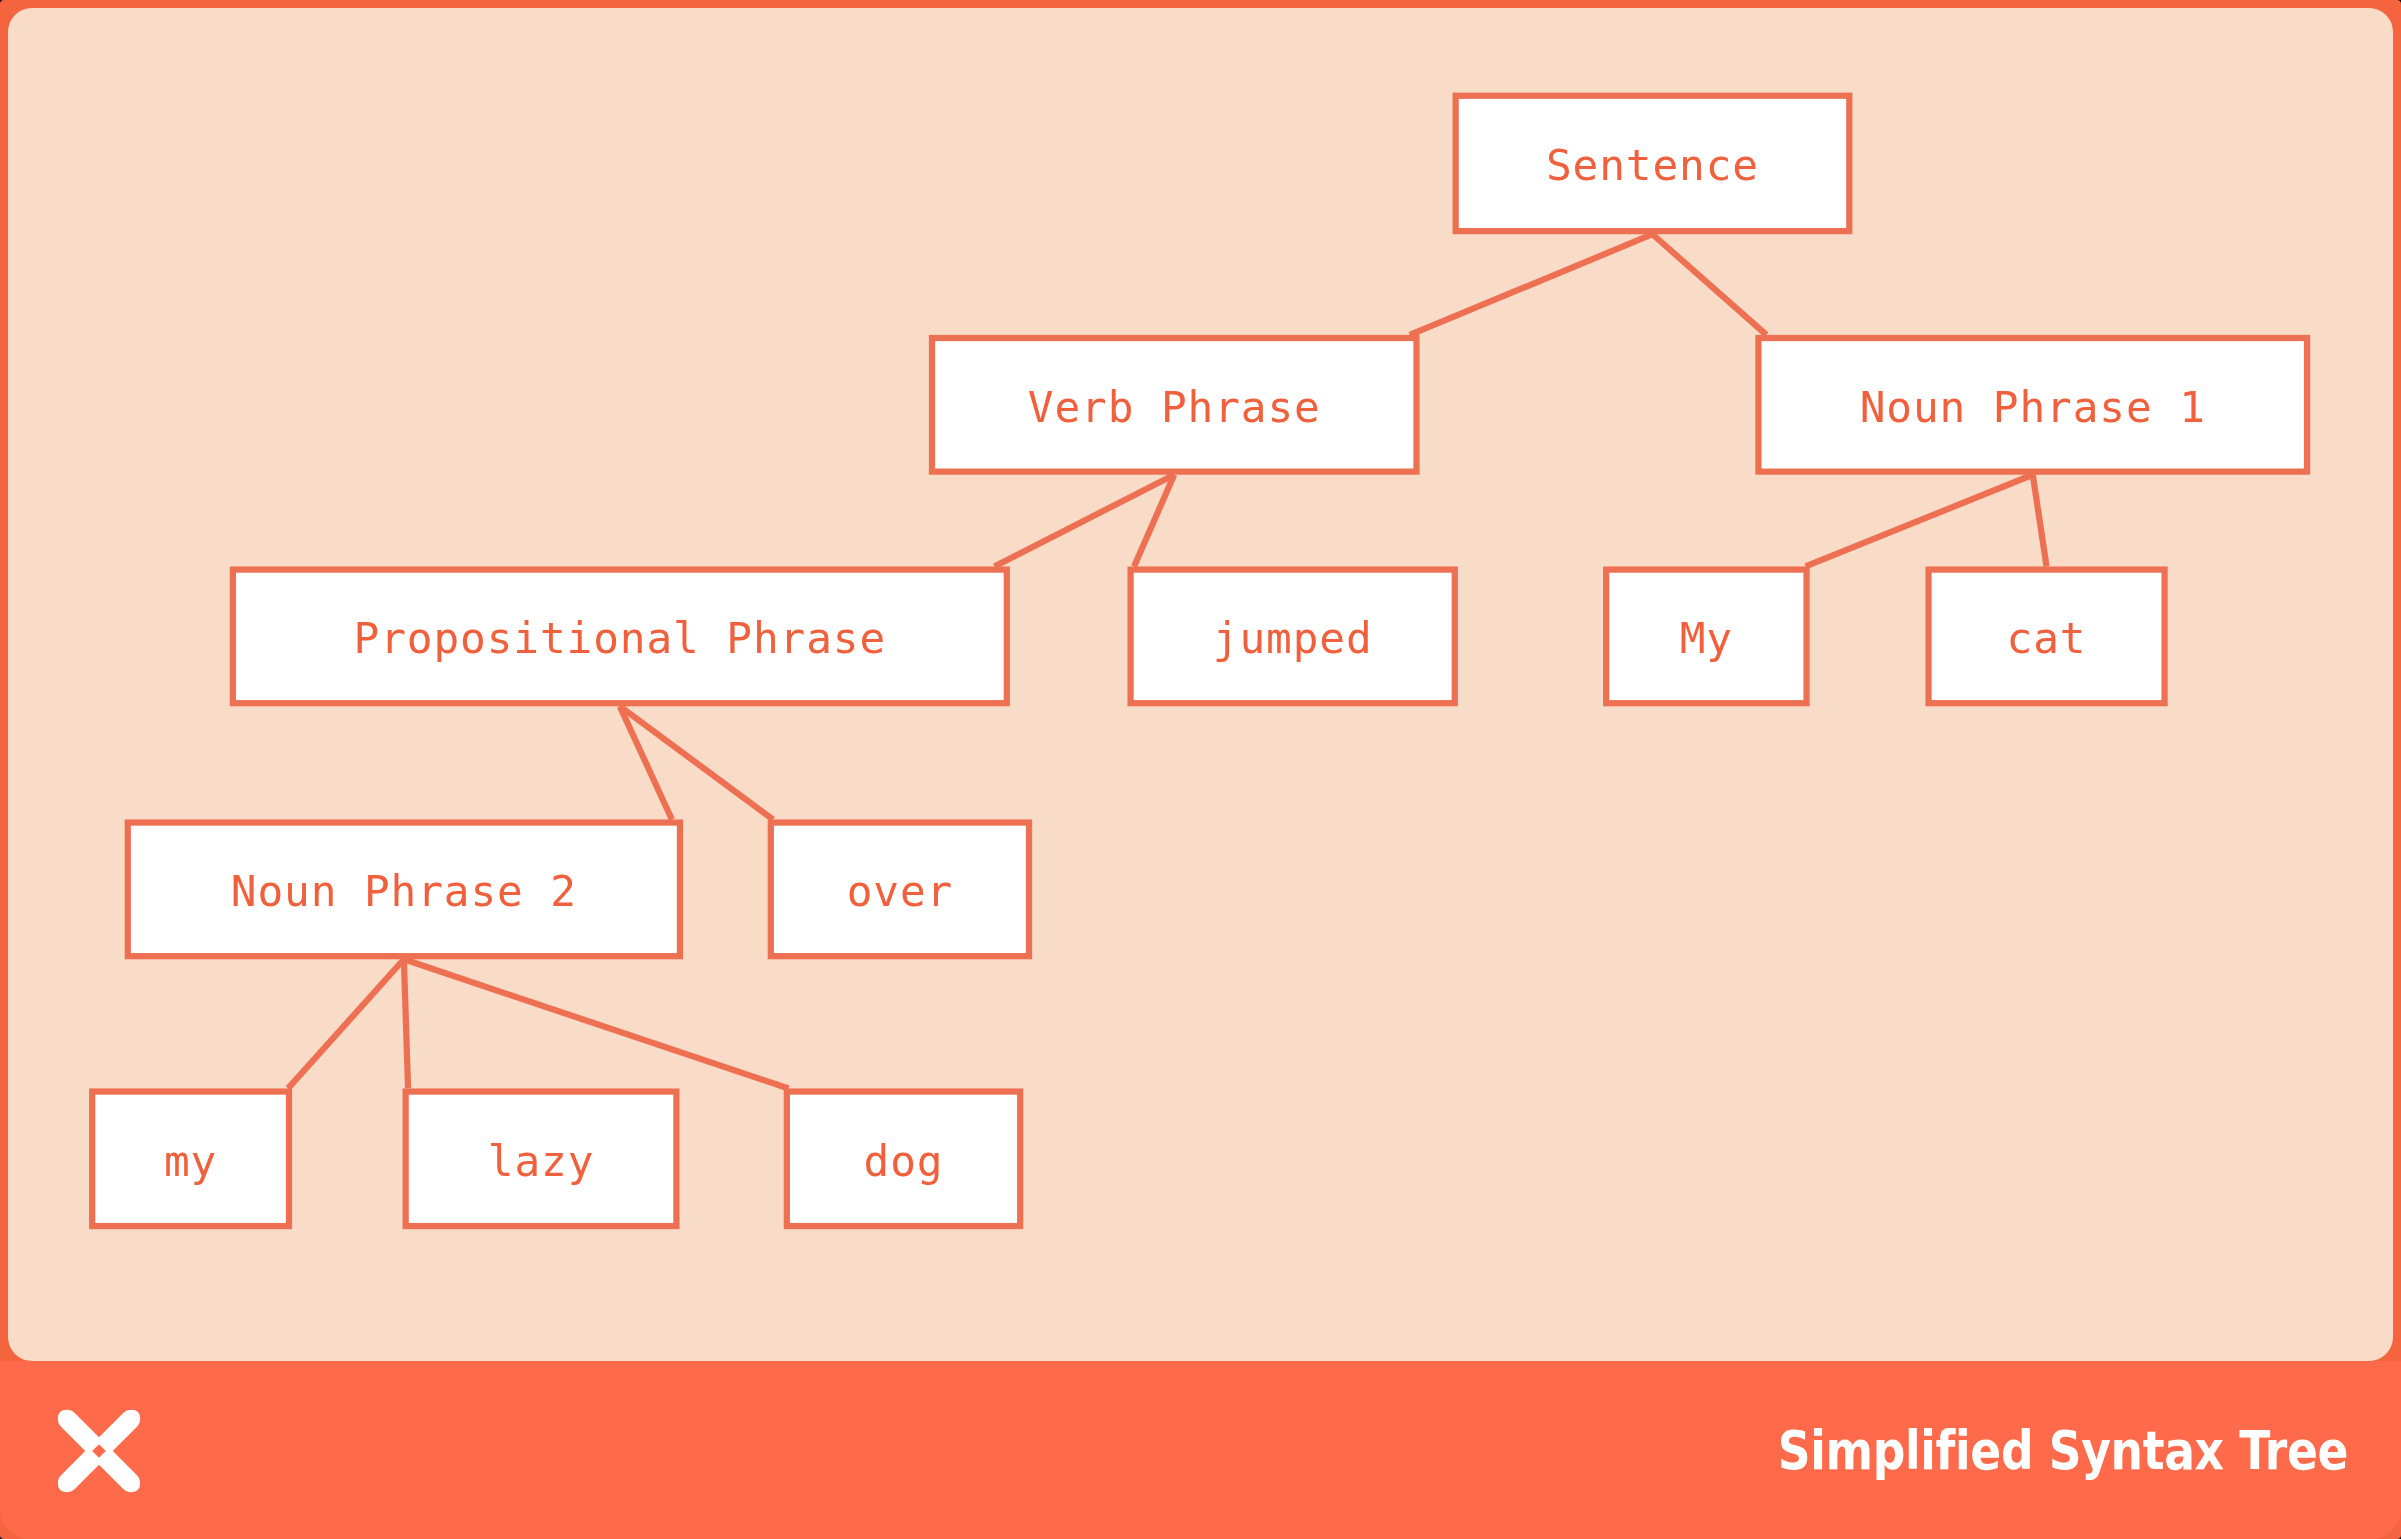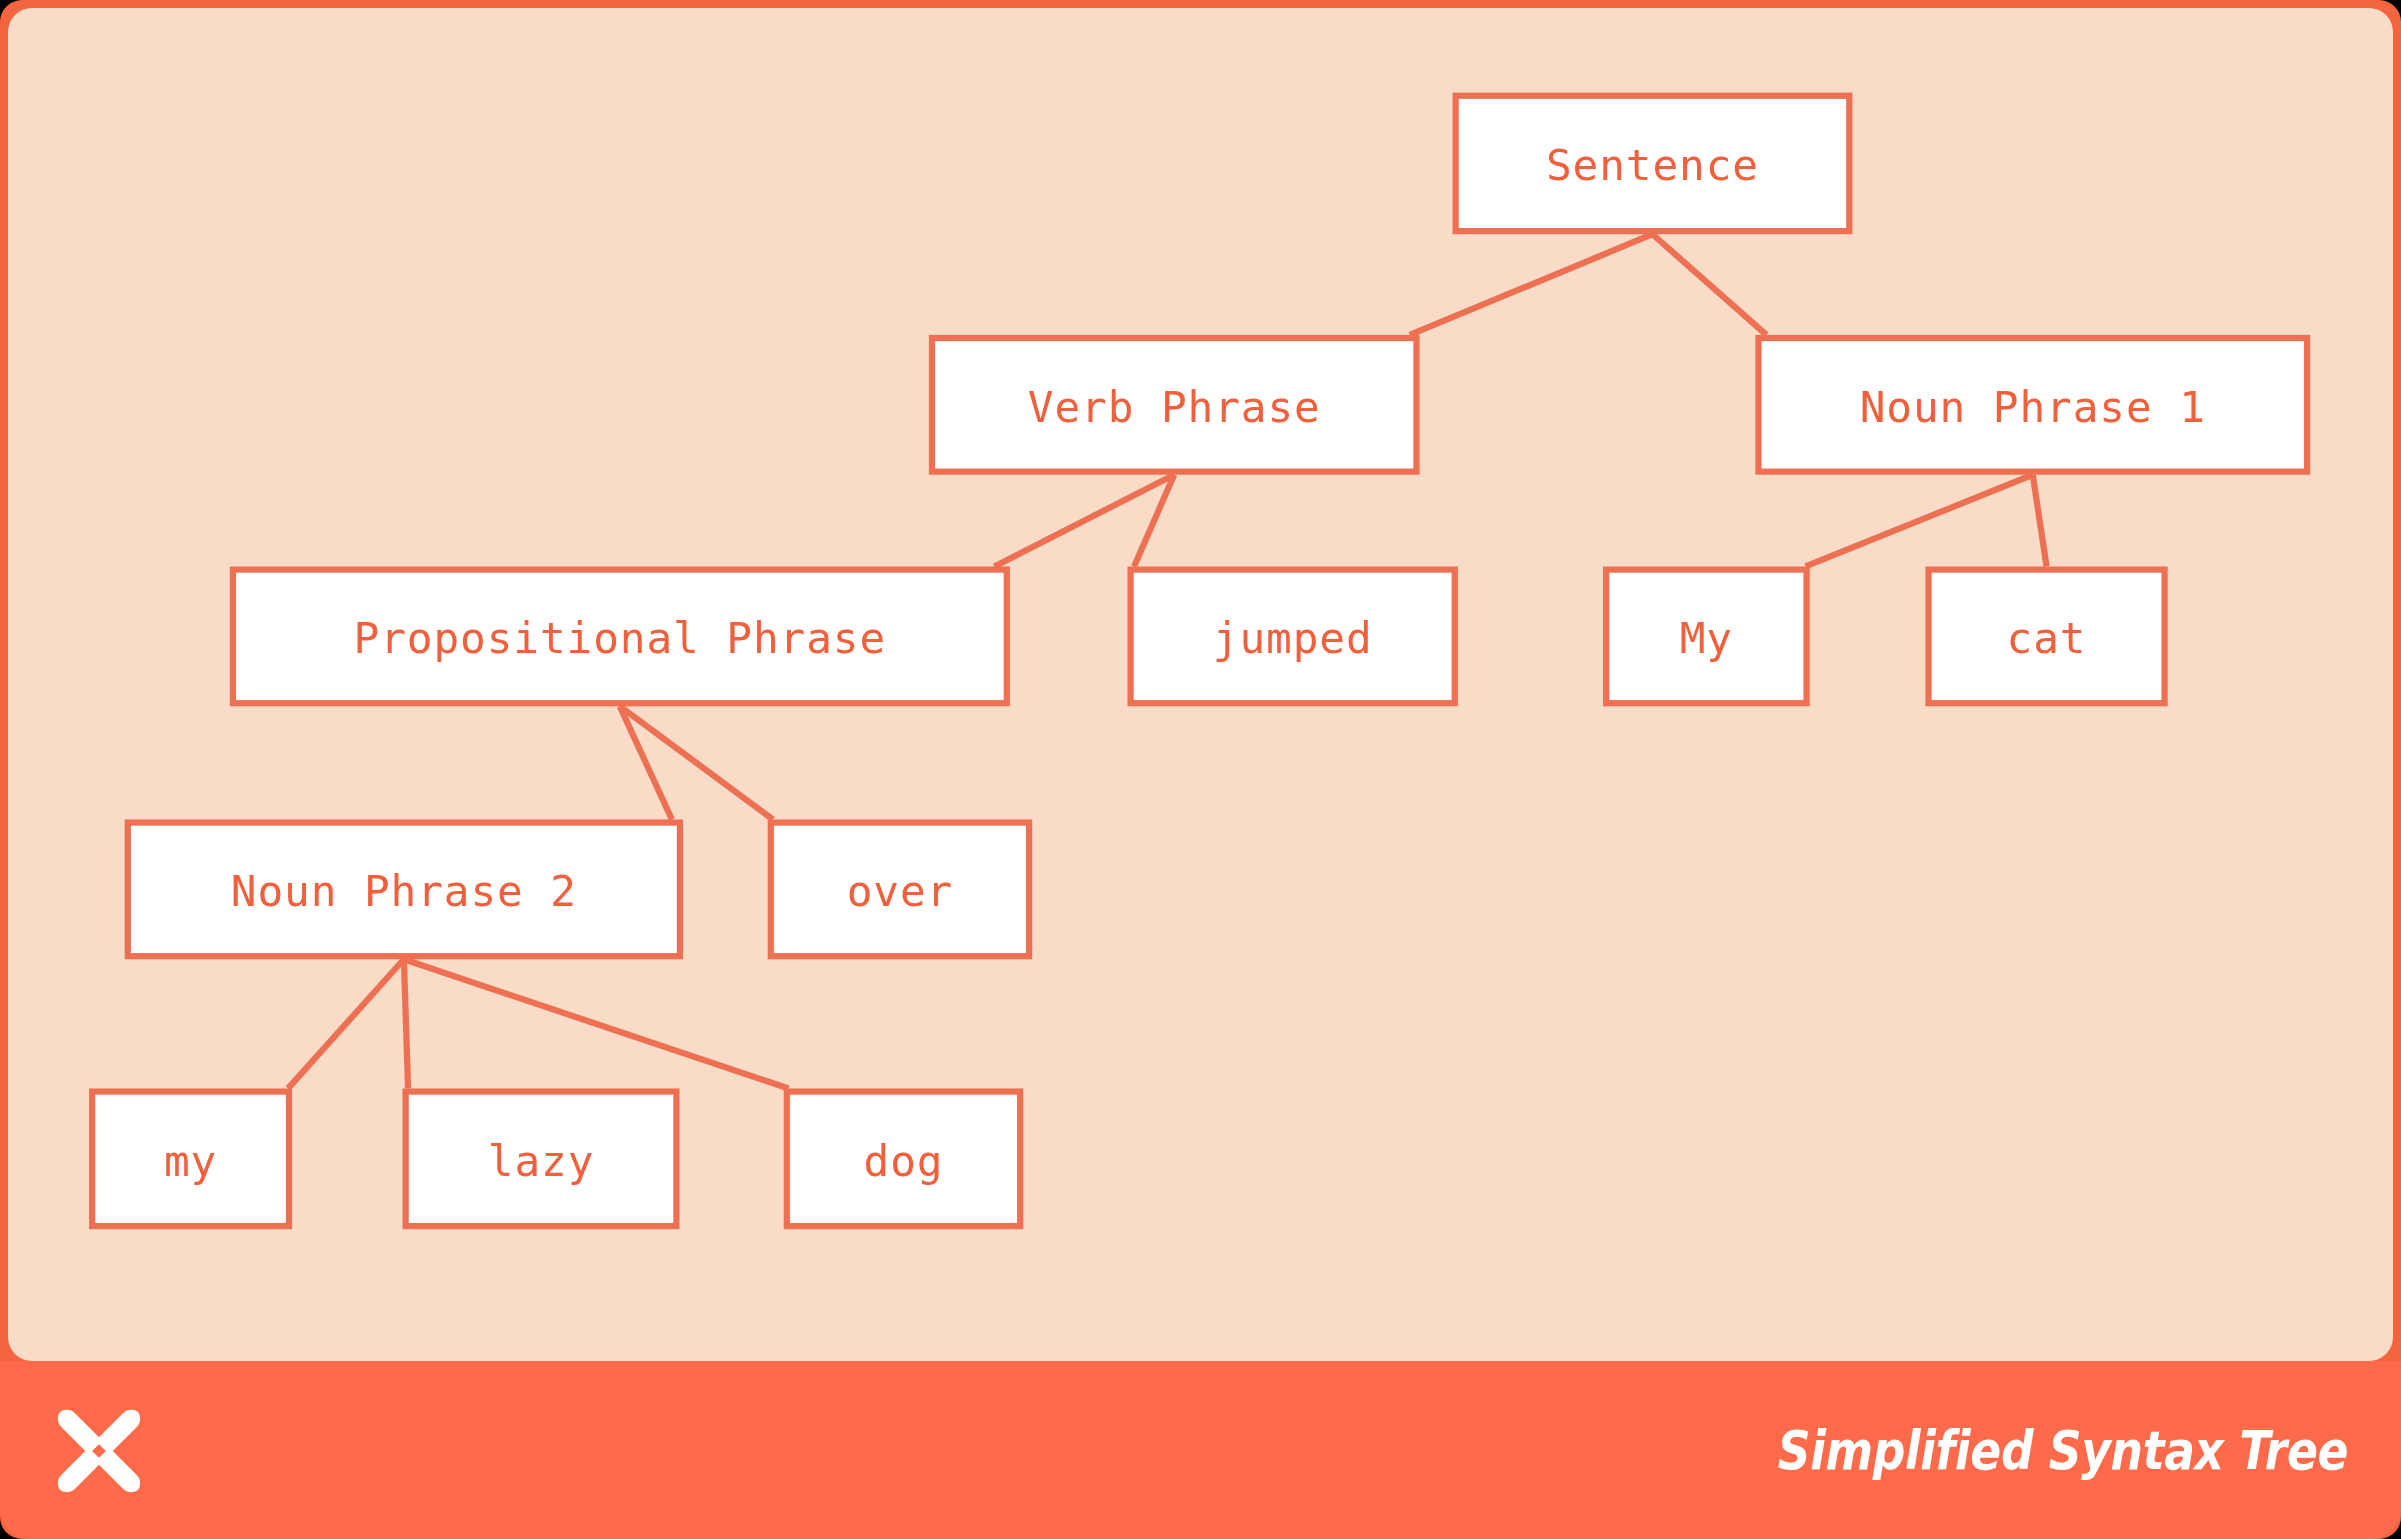--- a/index.html
+++ b/index.html
@@ -16,21 +16,21 @@
   }
 
   
   #card {
     position: absolute;
     left: 0;
     top: 0;
     width: 2401px;
     height: 1539px;
     box-sizing: border-box;
-    border-radius: 22px;
+    border-radius: 4px;
     background: #F4643F;           
     overflow: hidden;
   }
 
   
   #canvas {
     position: absolute;
     left: 8px;
     top: 8px;
     width: 2385px;
@@ -56,21 +56,20 @@
   
   #footer {
     position: absolute;
     left: 0;
     top: 1361px;
     width: 2401px;
     height: 178px;
     background: #FF6B4A;
     border-bottom-left-radius: 30px;
     border-bottom-right-radius: 30px;
-    font-style: italic;
   }
   #footer-logo {
     position: absolute;
     left: 50px;
     top: 41px;
     width: 98px;
     height: 98px;
   }
   #footer-title {
     position: absolute;

